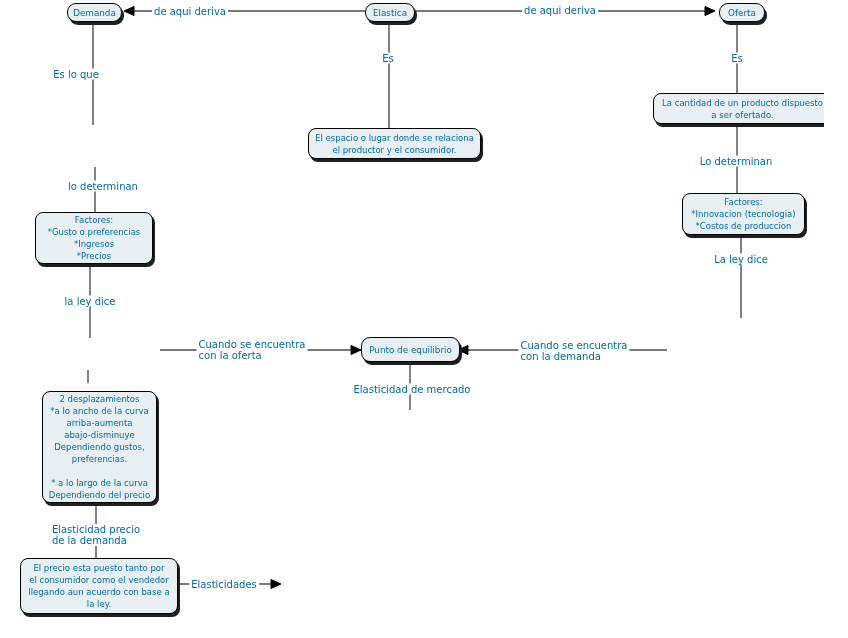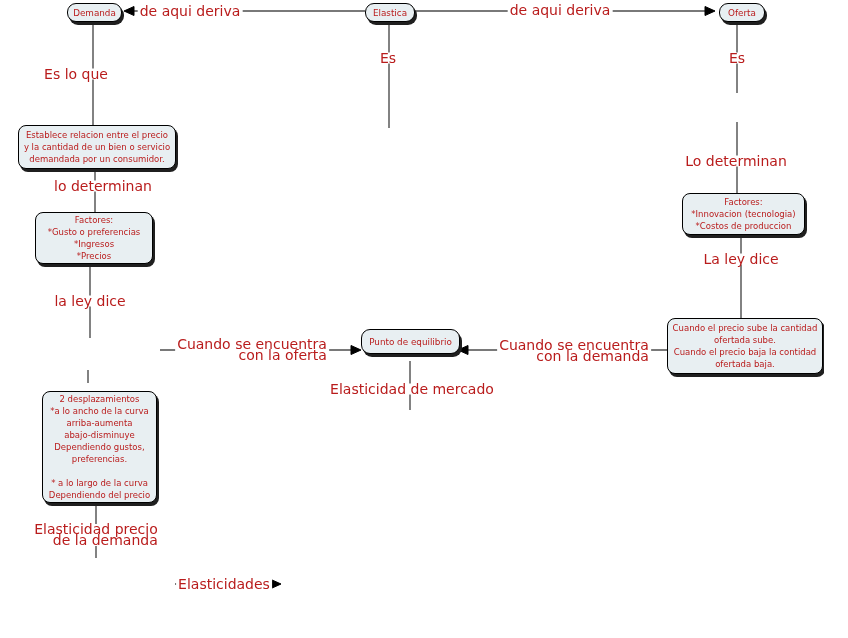--- a/index.html
+++ b/index.html
@@ -6,21 +6,21 @@
     --box-fill:#e8eff2;
     --box-border:#000000;
     --shadow:#1f1f1f;
     --line:#4d4d4d;
     --arrow:#000000;
     --bg:#ffffff;
   }
   html,body{margin:0;padding:0;background:var(--bg);}
   #canvas{
     position:relative;width:824px;height:638px;background:var(--bg);
-    font-family:"DejaVu Sans","Liberation Sans",sans-serif;color:#b91c1c;
+    font-family:"DejaVu Sans","Liberation Sans",sans-serif;color:#0369a1;
     overflow:hidden;
   }
   #wires{position:absolute;left:0;top:0;width:848px;height:638px;}
   .wire{stroke:var(--line);stroke-width:1.4;fill:none;}
   .ahead{fill:var(--arrow);stroke:var(--arrow);}
   .node{
     position:absolute;background:var(--box-fill);
     border:1.6px solid var(--box-border);border-radius:9px;
     box-shadow:2px 3px 0 var(--shadow);
   }
@@ -29,22 +29,22 @@
     border:1.6px solid var(--box-border);border-radius:8px;
     box-shadow:2px 3px 0 var(--shadow);
   }
   .txt{
     position:absolute;left:50%;top:50%;transform:translate(-50%,-50%);
     white-space:pre;text-align:center;font-size:8.5px;line-height:12px;
   }
   .node .txt{font-size:8.8px;line-height:11px;}
   .lbl{
     position:absolute;transform:translate(-50%,-50%);
-    white-space:pre;text-align:right;background:var(--bg);
-    font-size:14px;line-height:11px;padding:0 2px;
+    white-space:pre;text-align:left;background:var(--bg);
+    font-size:10px;line-height:11px;padding:0 2px;
   }
 </style>
 </head>
 <body>
 
 <div id="canvas">
 
   <svg id="wires" viewBox="0 0 848 638">
 
     <line class="wire" x1="93" y1="19" x2="93" y2="125"></line>
@@ -72,56 +72,59 @@
 
   <div class="node" style="left:67px;top:3px;width:53px;height:17px">
     <span class="txt">Demanda</span>
   </div>
   <div class="node" style="left:365px;top:3px;width:48px;height:17px">
     <span class="txt">Elastica</span>
   </div>
   <div class="node" style="left:719px;top:3px;width:44px;height:17px">
     <span class="txt">Oferta</span>
   </div>
-  <div class="node" style="left:361px;top:329px;width:97px;height:23px">
+  <div class="node" style="left:361px;top:337px;width:97px;height:23px">
     <span class="txt">Punto de equilibrio</span>
   </div>
 
-  <div class="box" style="left:18px;top:125px;width:156px;height:42px">
-    <span class="txt">Establece relacion entre el precio
-y la cantidad de un bien o servicio
-demandada por un consumidor.</span>
+  <div class="box" style="left:308px;top:128px;width:171px;height:29px">
+    <span class="txt">El espacio o lugar donde se relaciona
+el productor y el consumidor.</span>
+  </div>
+  <div class="box" style="left:653px;top:93px;width:177px;height:29px">
+    <span class="txt">La cantidad de un producto dispuesto
+a ser ofertado.</span>
   </div>
   <div class="box" style="left:35px;top:212px;width:116px;height:50px">
     <span class="txt">Factores:
 *Gusto o preferencias
 *Ingresos
 *Precios</span>
   </div>
   <div class="box" style="left:682px;top:193px;width:121px;height:40px">
     <span class="txt">Factores:
 *Innovacion (tecnologia)
 *Costos de produccion</span>
   </div>
-  <div class="box" style="left:667px;top:318px;width:154px;height:54px">
-    <span class="txt">Cuando el precio sube la cantidad
-ofertada sube.
-Cuando el precio baja la contidad
-ofertada baja.</span>
-  </div>
   <div class="box" style="left:42px;top:391px;width:113px;height:110px">
     <span class="txt">2 desplazamientos
 *a lo ancho de la curva
 arriba-aumenta
 abajo-disminuye
 Dependiendo gustos,
 preferencias.
 
 * a lo largo de la curva
 Dependiendo del precio</span>
+  </div>
+  <div class="box" style="left:20px;top:558px;width:156px;height:54px">
+    <span class="txt">El precio esta puesto tanto por
+el consumidor como el vendedor
+llegando aun acuerdo con base a
+la ley.</span>
   </div>
 
   <span class="lbl" style="left:190px;top:11px">de aqui deriva</span>
   <span class="lbl" style="left:560px;top:10px">de aqui deriva</span>
   <span class="lbl" style="left:76px;top:74px">Es lo que</span>
   <span class="lbl" style="left:388px;top:58px">Es</span>
   <span class="lbl" style="left:737px;top:58px">Es</span>
   <span class="lbl" style="left:103px;top:186px">lo determinan</span>
   <span class="lbl" style="left:736px;top:161px">Lo determinan</span>
   <span class="lbl" style="left:90px;top:301px">la ley dice</span>

